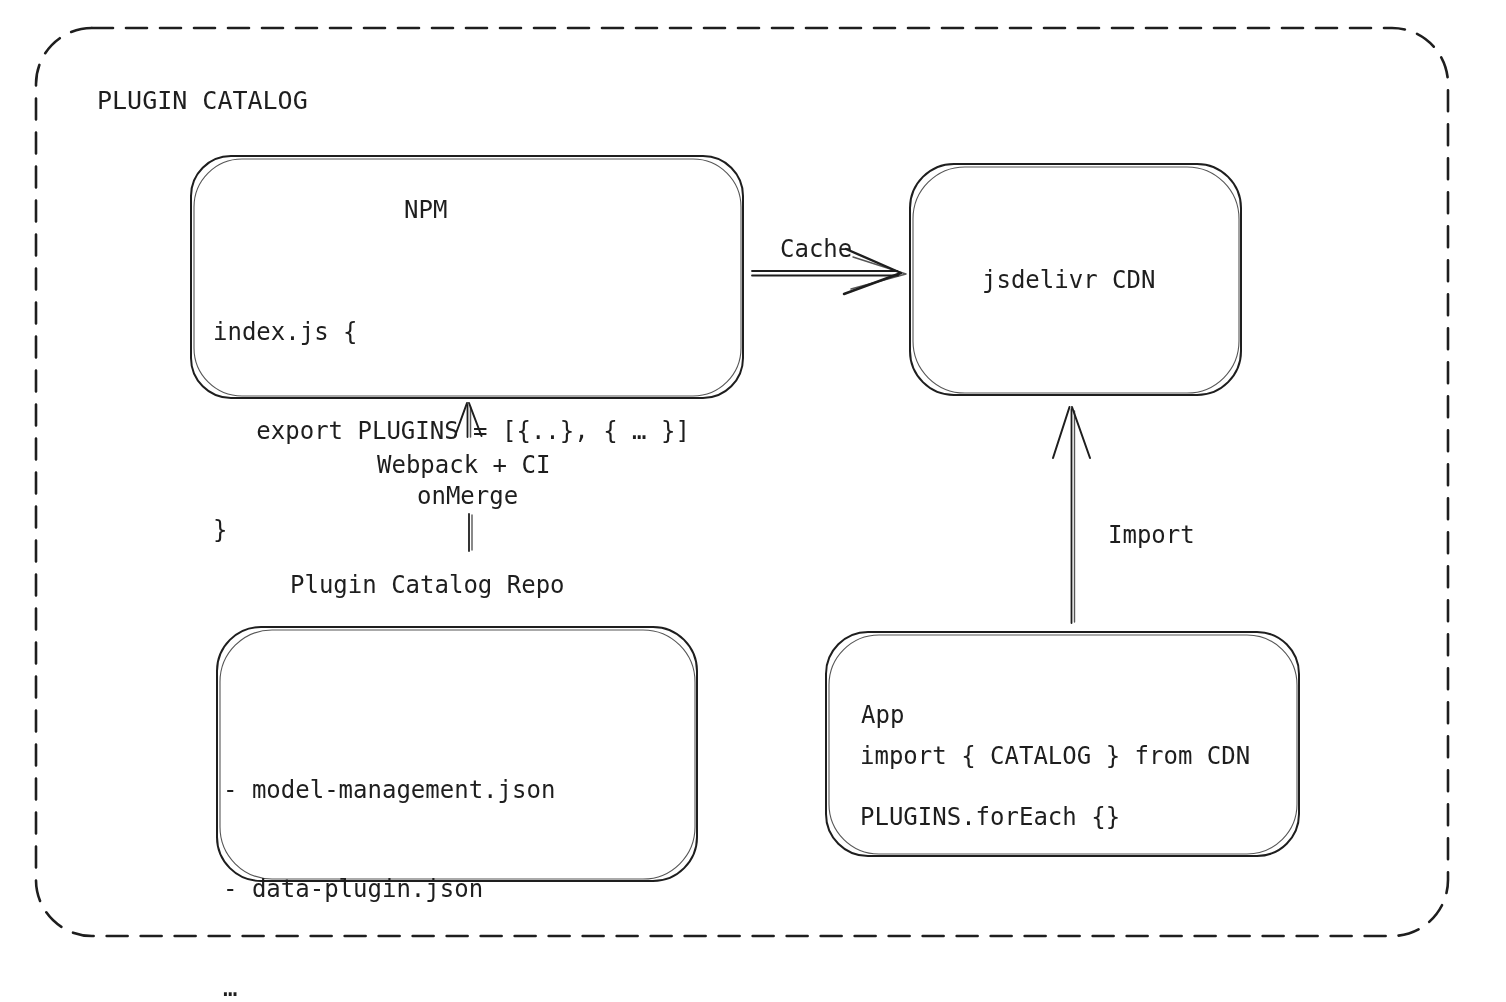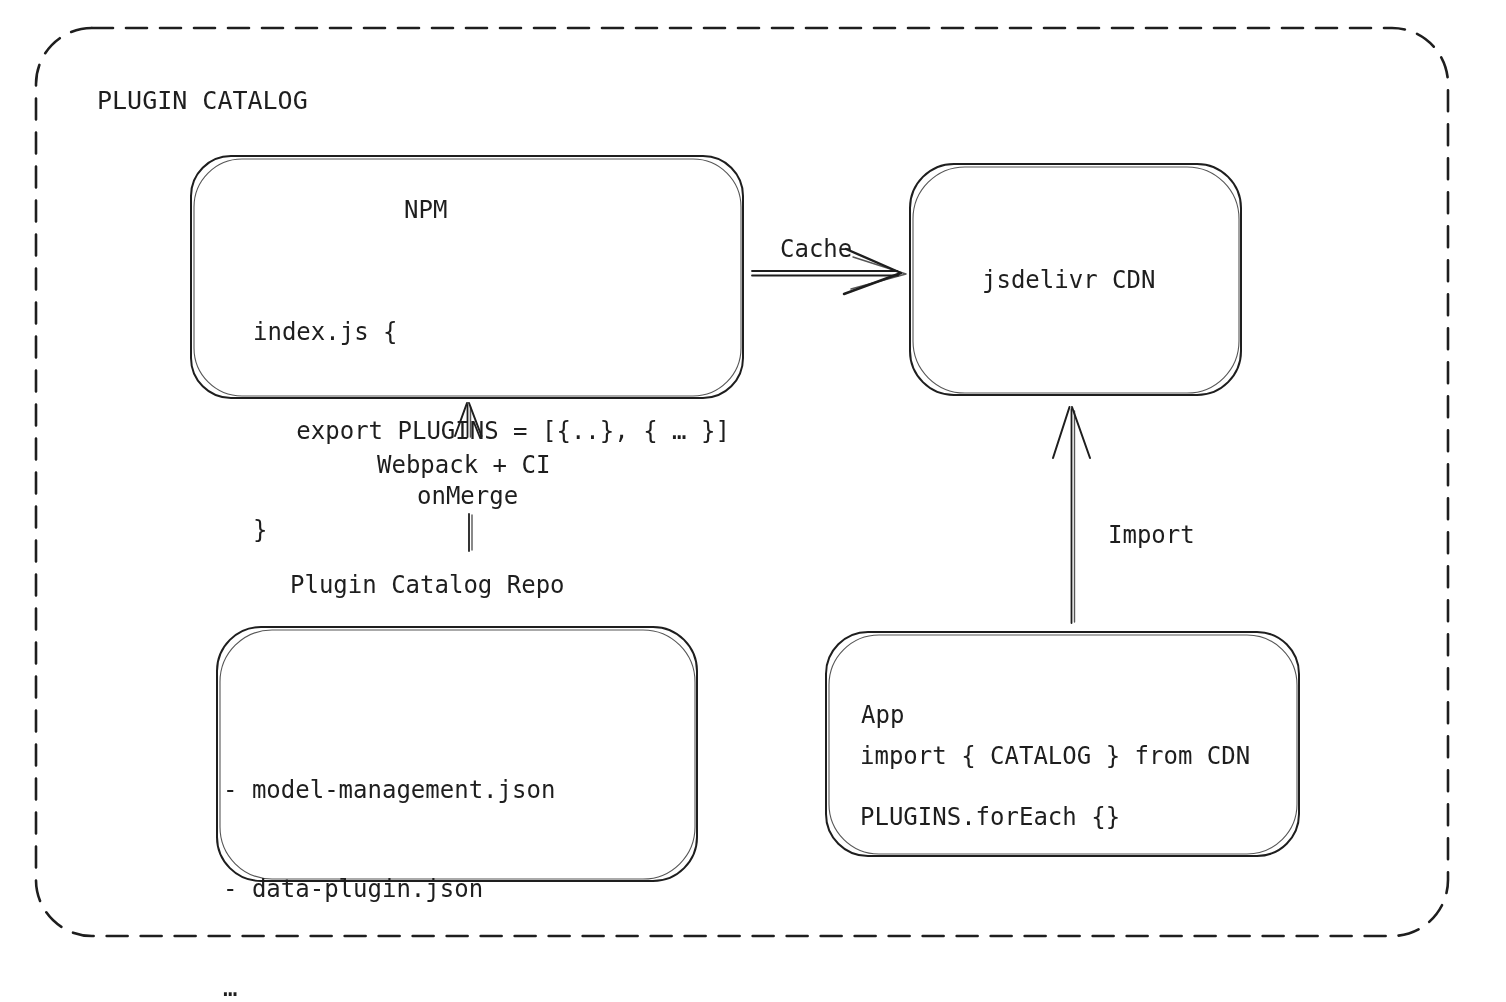--- a/index.html
+++ b/index.html
@@ -96,21 +96,21 @@
       <path class="echo" d="M1074.5 622 V411" stroke-width="1.4"></path>
       <path d="M1053 458 L1069.5 407" stroke-width="2"></path>
       <path d="M1090 458 L1072 407" stroke-width="2"></path>
     </g>
   </svg>
 
   <div class="t t-title" style="left:97px; top:84px;">PLUGIN CATALOG</div>
 
   <div class="t" style="left:404px; top:194px;">NPM</div>
 
-  <div class="t" style="left:213px; top:250px;margin-left:40px;">
+  <div class="t" style="left:213px; top:250px;">
     <div>index.js {</div>
     <div>   export PLUGINS = [{..}, { … }]</div>
     <div>}</div>
   </div>
 
   <div class="t" style="left:780px; top:201px;margin-top:32px;">Cache</div>
 
   <div class="t" style="left:377px; top:449px;">Webpack + CI</div>
 
   <div class="t" style="left:982px; top:264px;">jsdelivr CDN</div>

